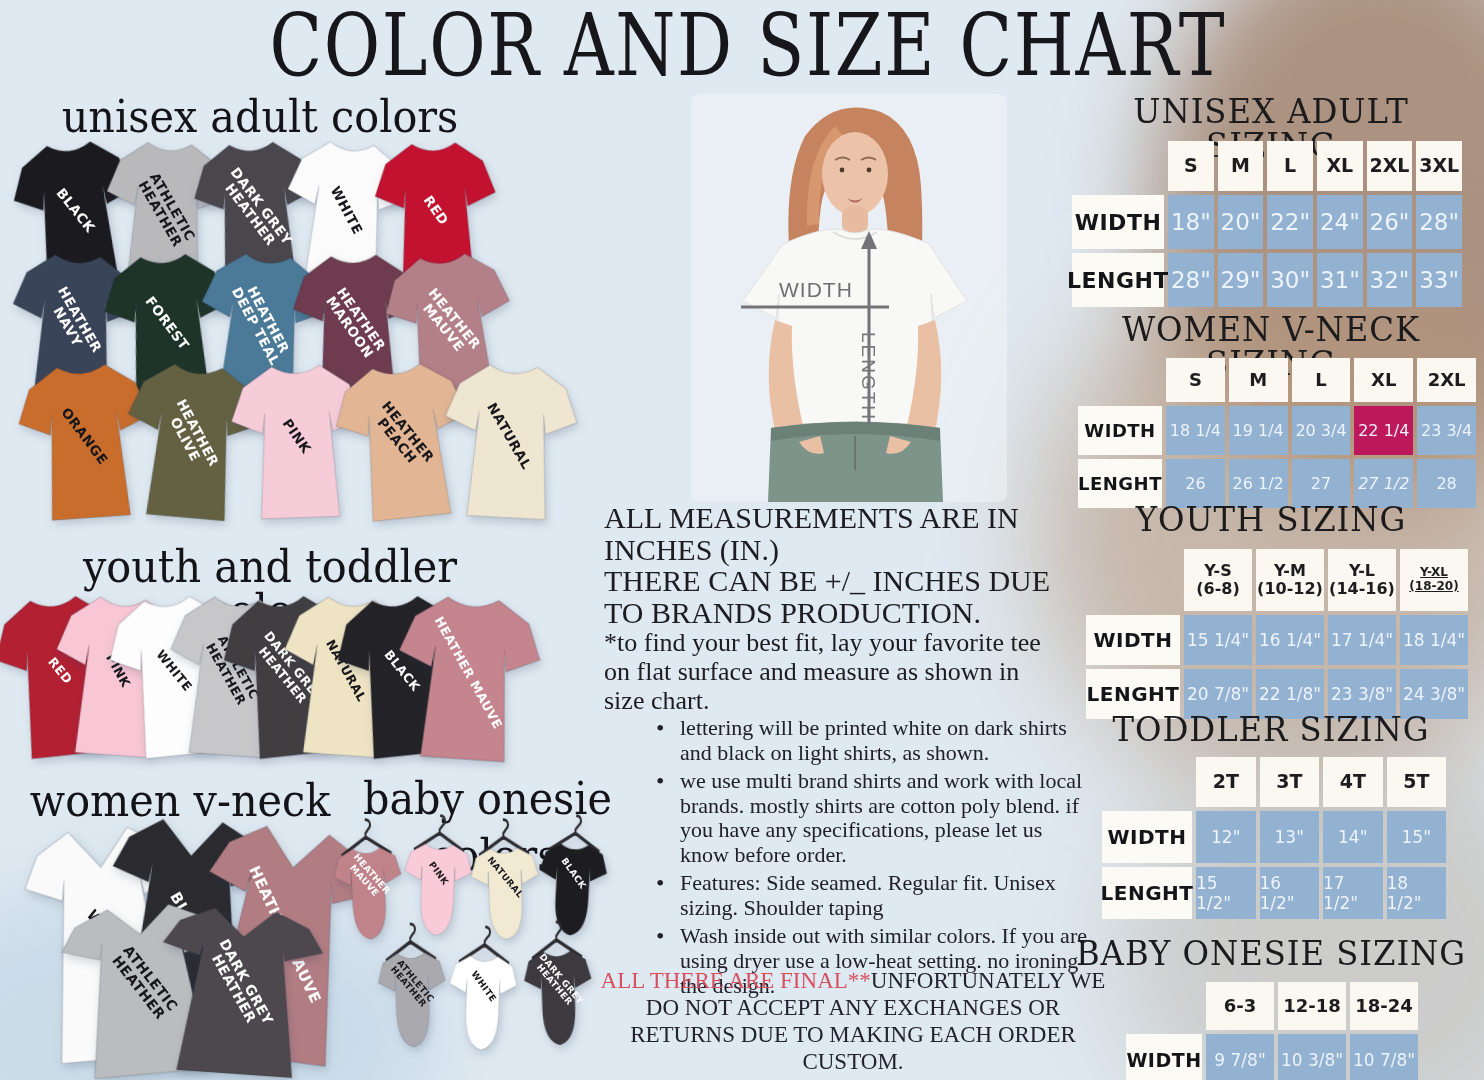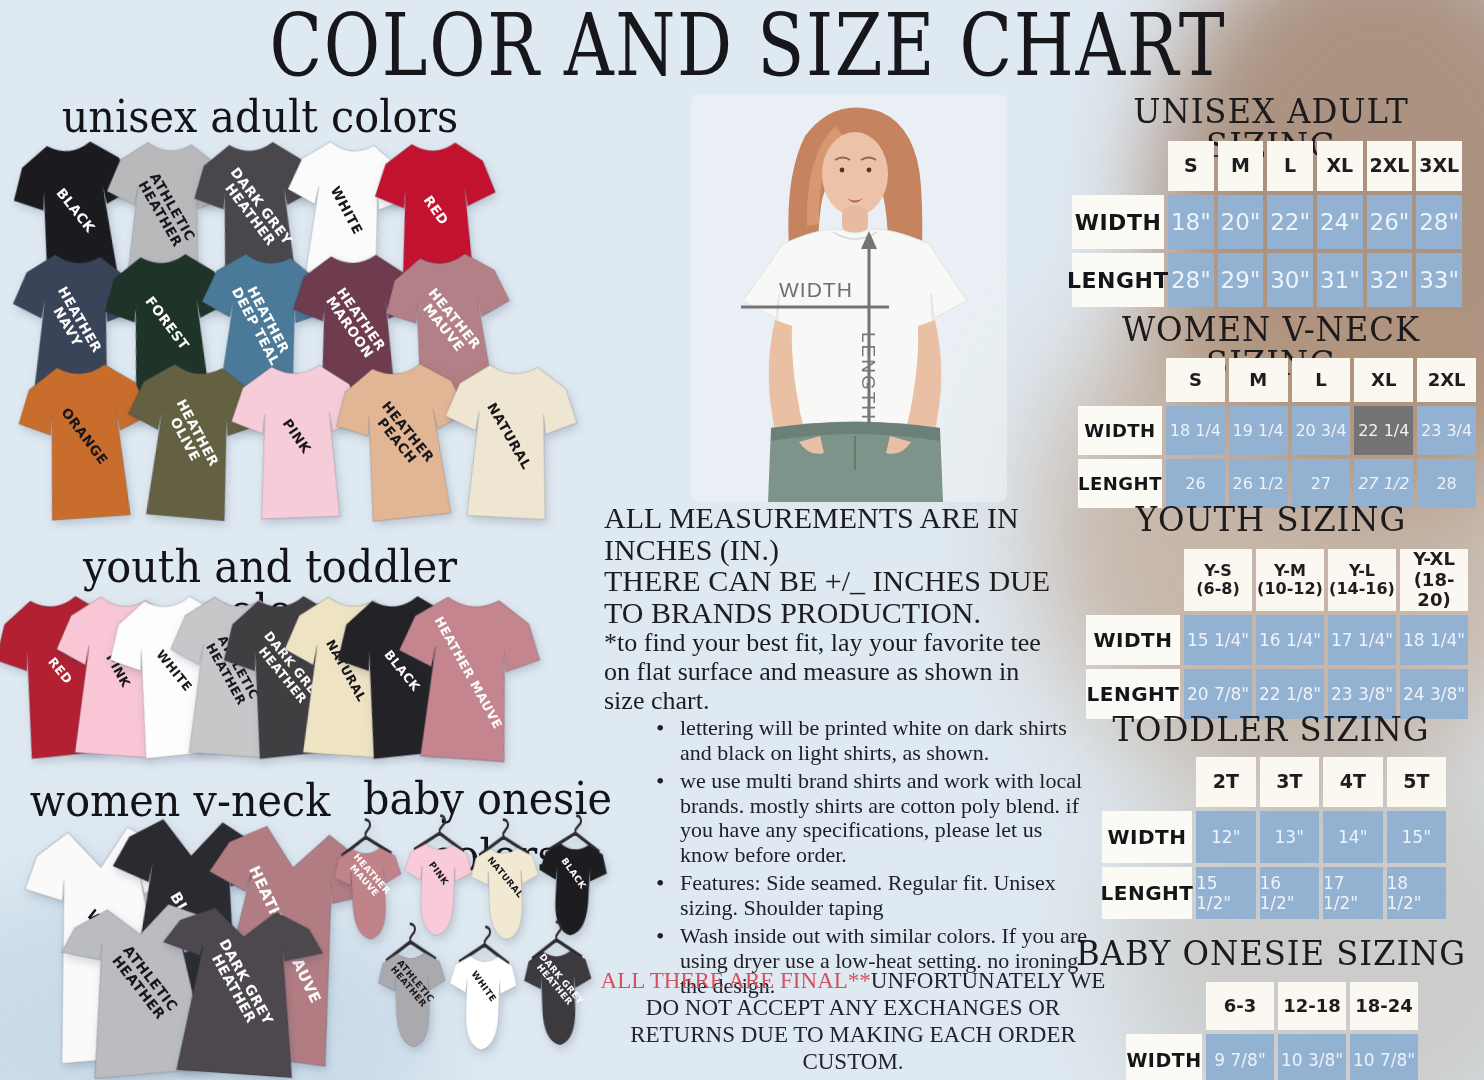--- a/index.html
+++ b/index.html
@@ -392,39 +392,39 @@
         <div class="cell spacer"></div>
         <div class="cell th" style="font-size: 18px;">S</div>
         <div class="cell th" style="font-size: 18px;">M</div>
         <div class="cell th" style="font-size: 18px;">L</div>
         <div class="cell th" style="font-size: 18px;">XL</div>
         <div class="cell th" style="font-size: 18px;">2XL</div>
         <div class="cell rl" style="font-size: 18px;">WIDTH</div>
         <div class="cell td" style="font-size: 16px; background: rgb(147, 177, 209);">18 1/4</div>
         <div class="cell td" style="font-size: 16px; background: rgb(147, 177, 209);">19 1/4</div>
         <div class="cell td" style="font-size: 16px; background: rgb(147, 177, 209);">20 3/4</div>
-        <div class="cell td" style="font-size: 16px; background: #737373;">22 1/4</div>
+        <div class="cell td" style="font-size: 16px; background: #be185d;">22 1/4</div>
         <div class="cell td" style="font-size: 16px; background: rgb(147, 177, 209);">23 3/4</div>
         <div class="cell rl" style="font-size: 18px;">LENGHT</div>
         <div class="cell td" style="font-size: 16px; background: rgb(147, 177, 209);">26</div>
         <div class="cell td" style="font-size: 16px; background: rgb(147, 177, 209);">26 1/2</div>
         <div class="cell td" style="font-size: 16px; background: rgb(147, 177, 209);">27</div>
         <div class="cell td" style="font-size: 16px; background: rgb(147, 177, 209); font-style: italic;">27 1/2</div>
         <div class="cell td" style="font-size: 16px; background: rgb(147, 177, 209);">28</div>
       </div>
       <h3 class="rh" style="top: 502px;">YOUTH SIZING</h3>
       <div class="sizing-table" style="left: 1086px; top: 549px; width: 382px; grid-template-columns: 94px repeat(4, 1fr); grid-template-rows: 62px 50px 50px;">
         <div class="cell spacer"></div>
         <div class="cell th" style="font-size: 16px;">Y-S
 (6-8)</div>
         <div class="cell th" style="font-size: 16px;">Y-M
 (10-12)</div>
         <div class="cell th" style="font-size: 16px;">Y-L
 (14-16)</div>
-        <div class="cell th" style="font-size: 18px;">Y-XL
+        <div class="cell th" style="font-size: 12px; text-decoration: underline;">Y-XL
 (18-20)</div>
         <div class="cell rl" style="font-size: 20px;">WIDTH</div>
         <div class="cell td" style="font-size: 17px; background: rgb(147, 177, 209);">15 1/4"</div>
         <div class="cell td" style="font-size: 17px; background: rgb(147, 177, 209);">16 1/4"</div>
         <div class="cell td" style="font-size: 17px; background: rgb(147, 177, 209);">17 1/4"</div>
         <div class="cell td" style="font-size: 17px; background: rgb(147, 177, 209);">18 1/4"</div>
         <div class="cell rl" style="font-size: 20px;">LENGHT</div>
         <div class="cell td" style="font-size: 17px; background: rgb(147, 177, 209);">20 7/8"</div>
         <div class="cell td" style="font-size: 17px; background: rgb(147, 177, 209);">22 1/8"</div>
         <div class="cell td" style="font-size: 17px; background: rgb(147, 177, 209);">23 3/8"</div>

